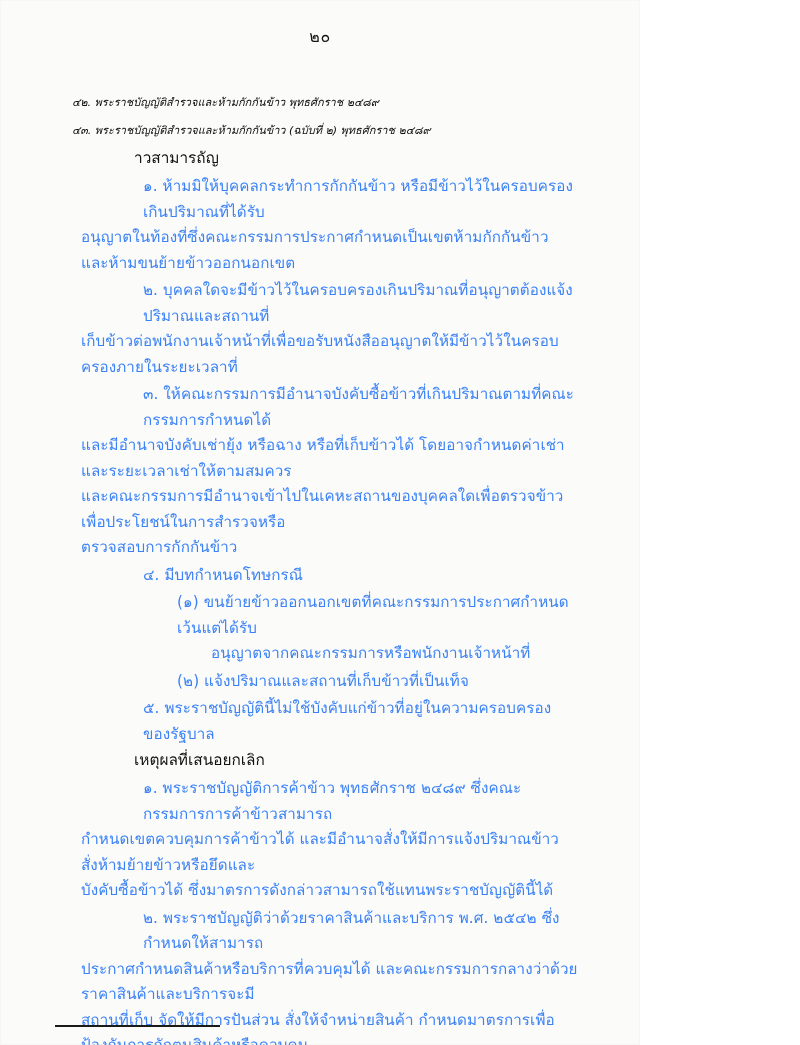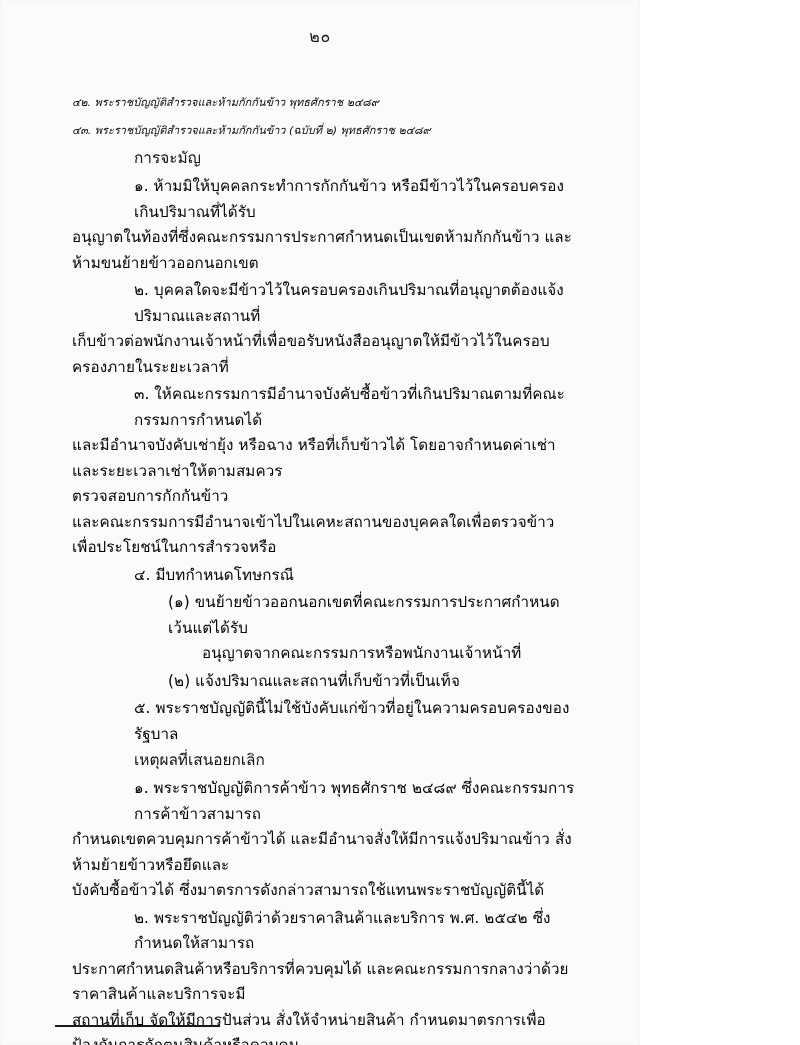--- a/index.html
+++ b/index.html
@@ -29,23 +29,24 @@
     padding-top: 24px;
     letter-spacing: 0.5px;
     color: #161616;
   }
   .body-wrap {
     padding: 40px 62px 0 72px;
   }
   .line {
     font-size: 15.2px;
     line-height: 25.5px;
-    color: #000000;
+    color: #3b82f6;
     white-space: pre-wrap;
     letter-spacing: 0.1px;
+    margin-left: 9px;
   }
   .heading-line {
     font-size: 11px;
     line-height: 28px;
     color: #0f0f0f;
     font-style: italic;
   }
   .para {
     margin-top: 2px;
   }
@@ -77,37 +78,37 @@
 
 <div class="page">
 
   <div class="page-number">๒๐</div>
 
   <div class="body-wrap">
 
     <div class="heading-line">๔๒. พระราชบัญญัติสำรวจและห้ามกักกันข้าว พุทธศักราช ๒๔๘๙</div>
     <div class="heading-line">๔๓. พระราชบัญญัติสำรวจและห้ามกักกันข้าว (ฉบับที่ ๒) พุทธศักราช ๒๔๘๙</div>
 
-    <div class="section-title">การจะมัญ</div>
+    <div class="section-title">าวสามารถัญ</div>
 
     <div class="para">
       <div class="line indent-1">๑. ห้ามมิให้บุคคลกระทำการกักกันข้าว หรือมีข้าวไว้ในครอบครองเกินปริมาณที่ได้รับ</div>
       <div class="line">อนุญาตในท้องที่ซึ่งคณะกรรมการประกาศกำหนดเป็นเขตห้ามกักกันข้าว และห้ามขนย้ายข้าวออกนอกเขต</div>
     </div>
 
     <div class="para">
       <div class="line indent-1">๒. บุคคลใดจะมีข้าวไว้ในครอบครองเกินปริมาณที่อนุญาตต้องแจ้งปริมาณและสถานที่</div>
       <div class="line">เก็บข้าวต่อพนักงานเจ้าหน้าที่เพื่อขอรับหนังสืออนุญาตให้มีข้าวไว้ในครอบครองภายในระยะเวลาที่</div>
     </div>
 
     <div class="para">
       <div class="line indent-1">๓. ให้คณะกรรมการมีอำนาจบังคับซื้อข้าวที่เกินปริมาณตามที่คณะกรรมการกำหนดได้</div>
       <div class="line">และมีอำนาจบังคับเช่ายุ้ง หรือฉาง หรือที่เก็บข้าวได้ โดยอาจกำหนดค่าเช่าและระยะเวลาเช่าให้ตามสมควร</div>
+      <div class="line">และคณะกรรมการมีอำนาจเข้าไปในเคหะสถานของบุคคลใดเพื่อตรวจข้าว เพื่อประโยชน์ในการสำรวจหรือ</div>
       <div class="line">ตรวจสอบการกักกันข้าว</div>
-      <div class="line">และคณะกรรมการมีอำนาจเข้าไปในเคหะสถานของบุคคลใดเพื่อตรวจข้าว เพื่อประโยชน์ในการสำรวจหรือ</div>
     </div>
 
     <div class="para">
       <div class="line indent-1">๔. มีบทกำหนดโทษกรณี</div>
     </div>
 
     <div class="para">
       <div class="line indent-2">(๑) ขนย้ายข้าวออกนอกเขตที่คณะกรรมการประกาศกำหนด เว้นแต่ได้รับ</div>
       <div class="line indent-3">อนุญาตจากคณะกรรมการหรือพนักงานเจ้าหน้าที่</div>
     </div>

